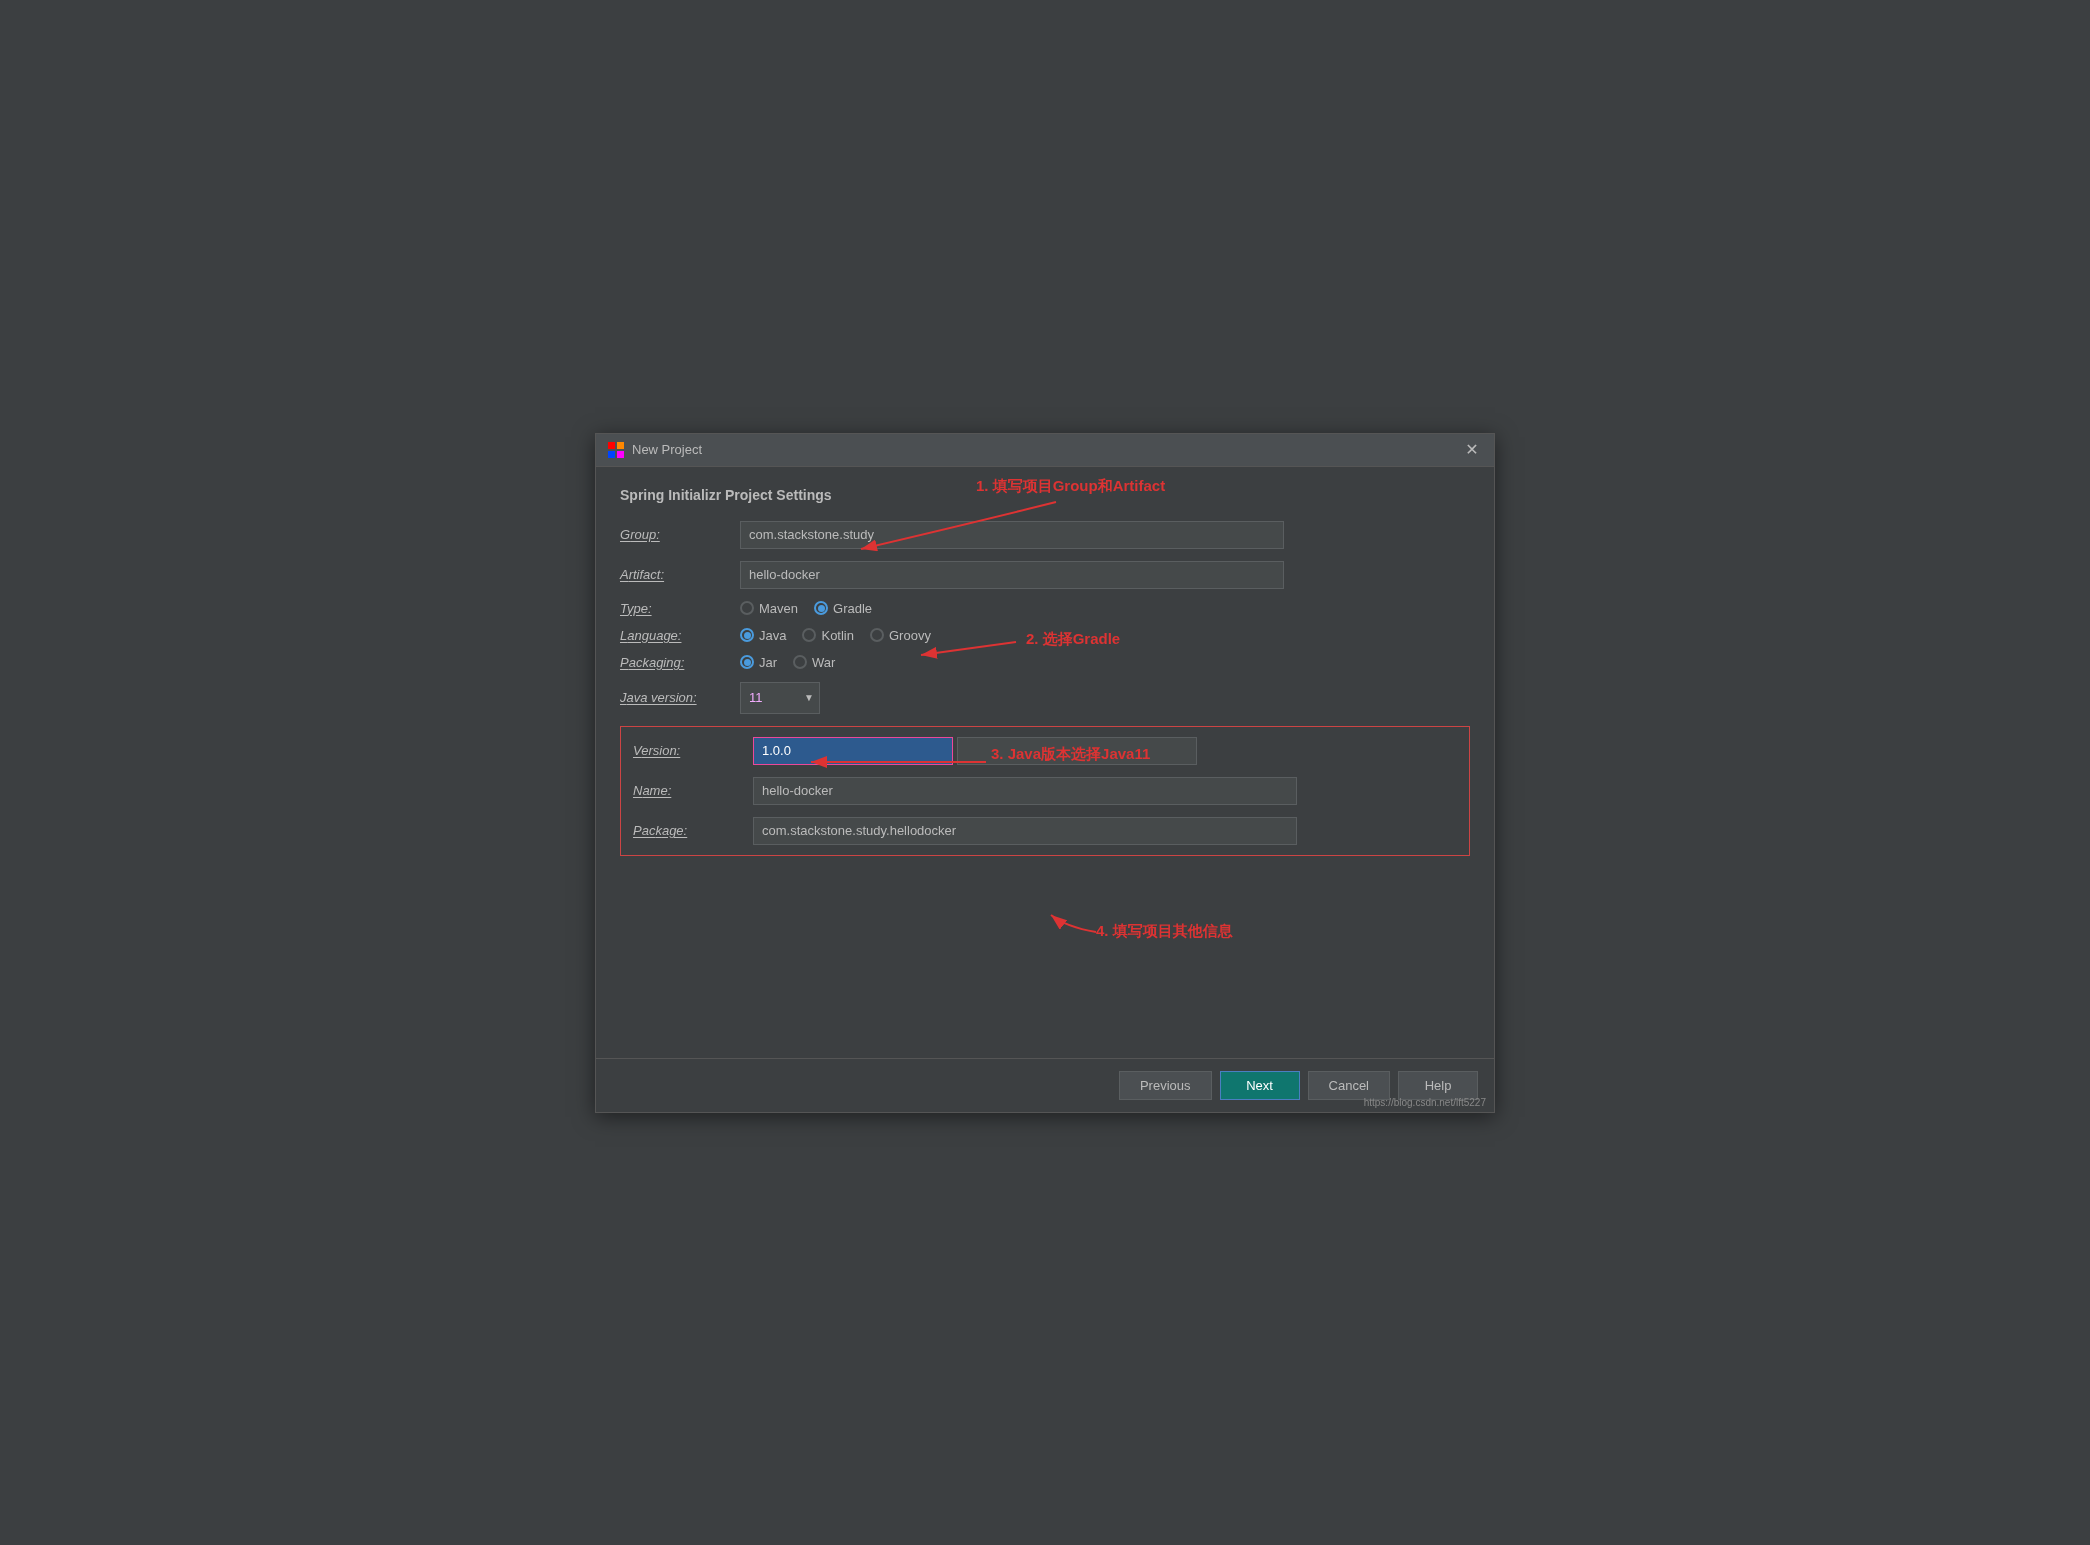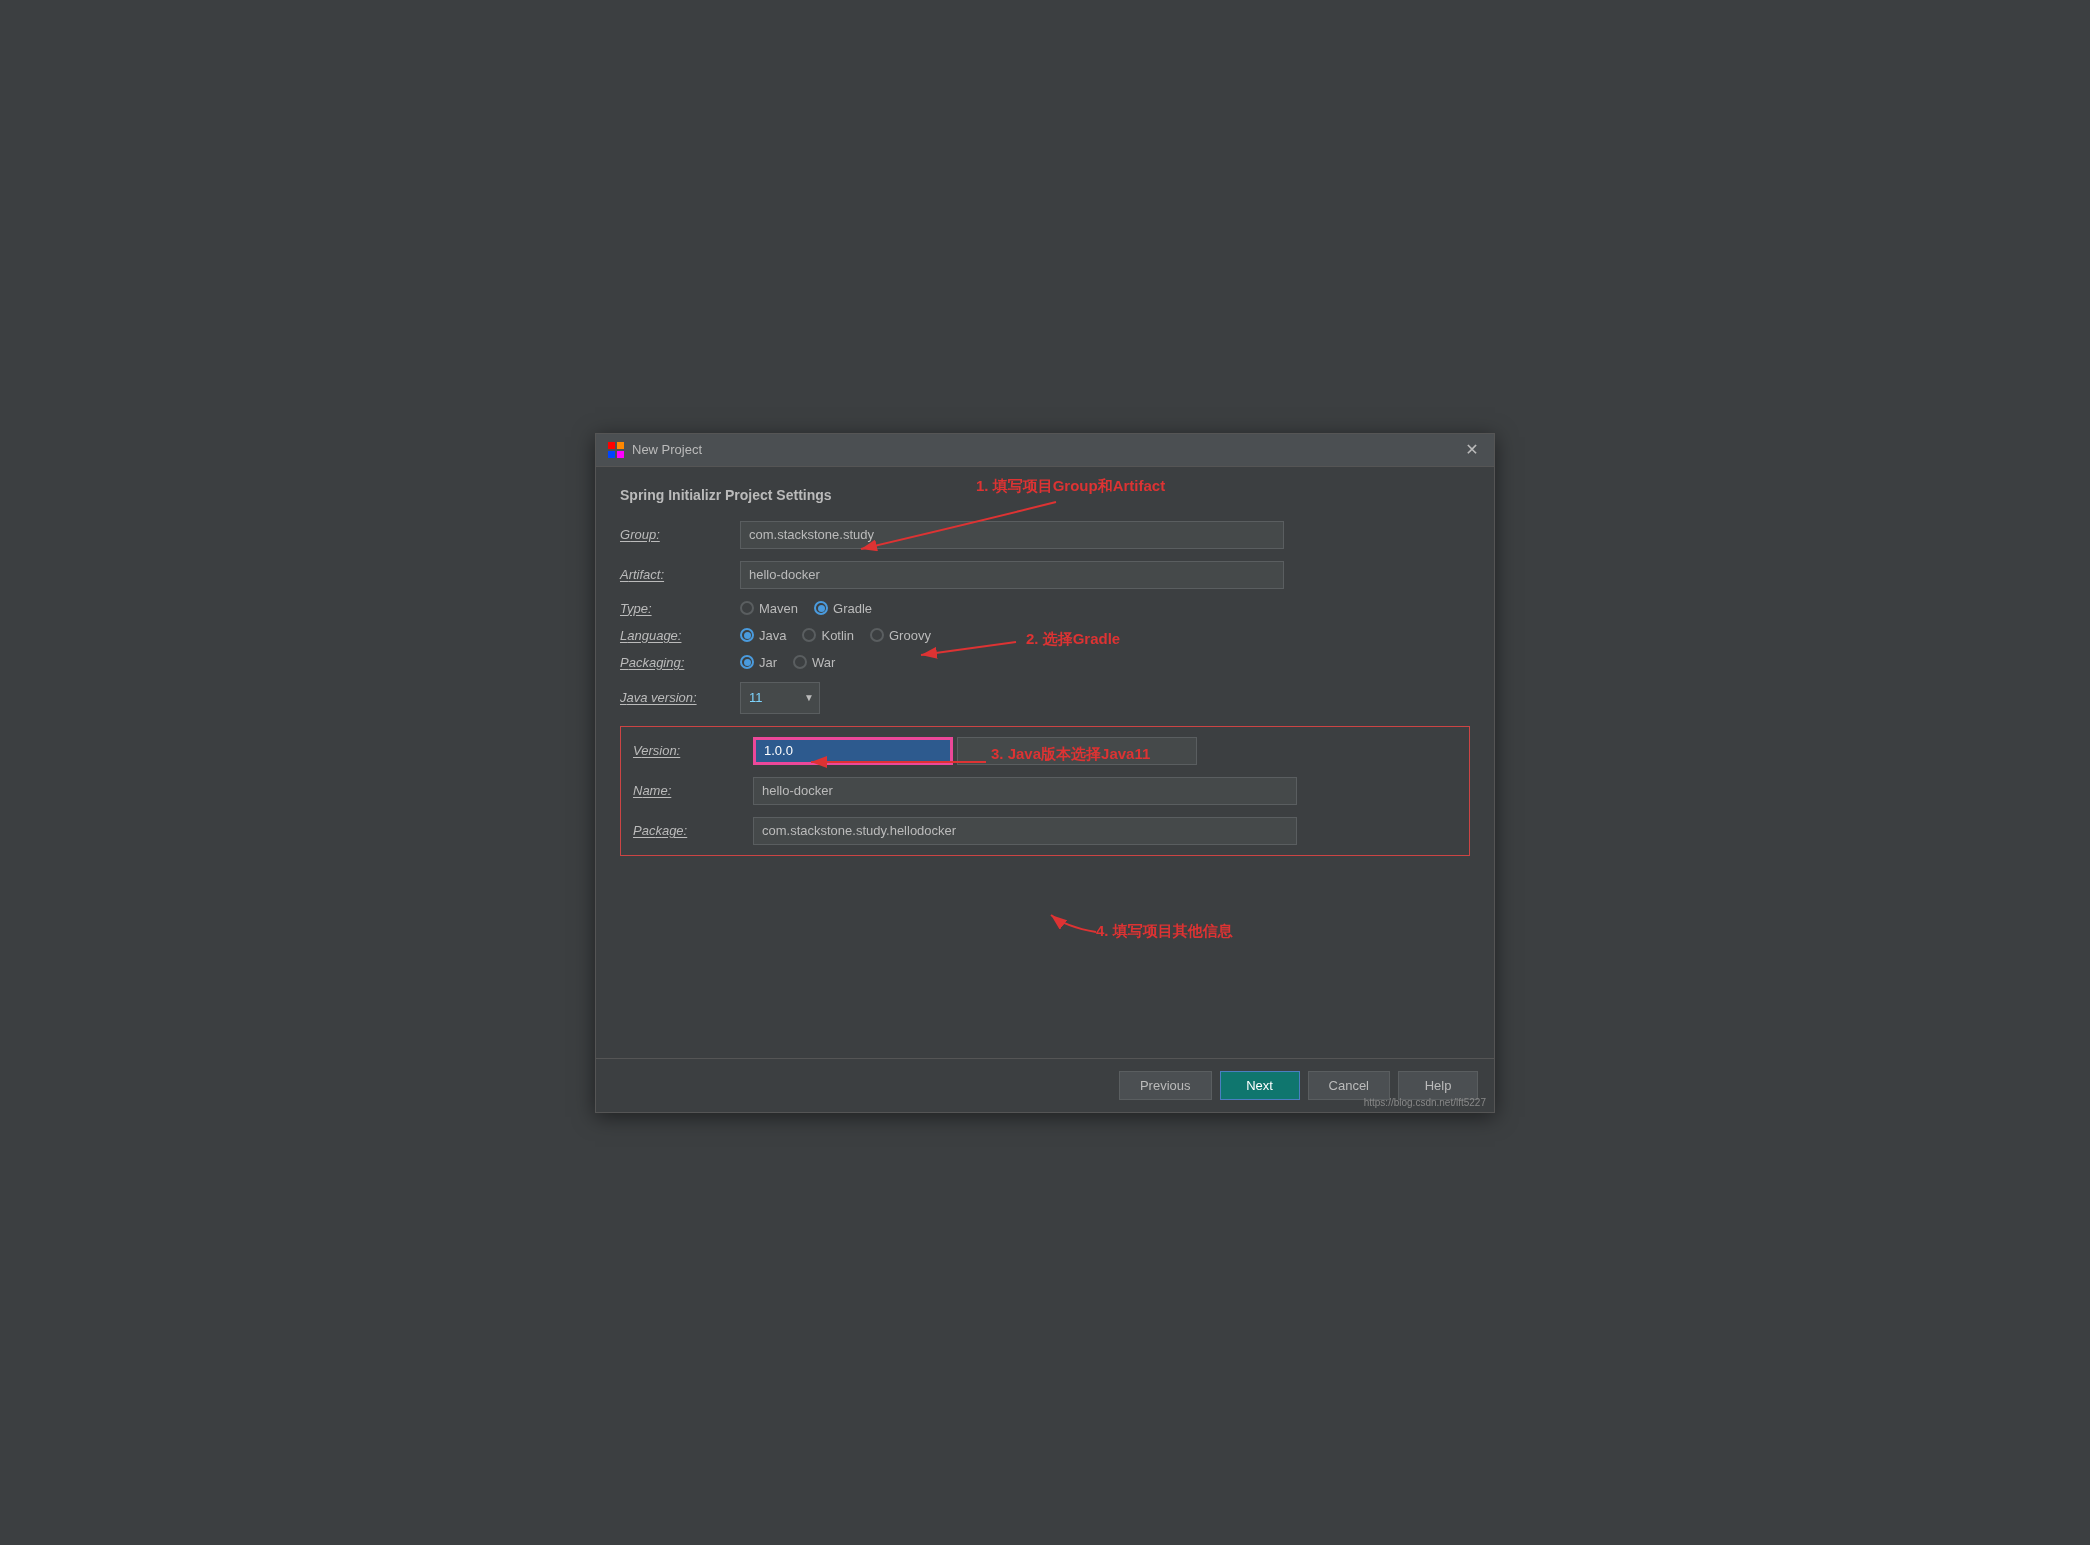--- a/index.html
+++ b/index.html
@@ -87,21 +87,21 @@
       padding: 4px 8px;
       font-size: 13px;
       height: 28px;
       outline: none;
     }
     .input-wide {
       width: 544px;
     }
     .input-selected {
       background: #2d5a8e;
-      border: 3px solid #ec4899;
+      border: 1px solid #ec4899;
       color: #ffffff;
     }
     .radio-group {
       display: flex;
       align-items: center;
       gap: 16px;
     }
     .radio-option {
       display: flex;
       align-items: center;
@@ -133,21 +133,21 @@
       font-size: 13px;
     }
     .select-wrapper {
       position: relative;
       display: inline-flex;
       align-items: center;
     }
     .form-select {
       background: #45494a;
       border: 1px solid #5a5e60;
-      color: #7dd3fc;
+      color: #f0abfc;
       padding: 3px 24px 3px 8px;
       font-size: 13px;
       height: 32px;
       appearance: none;
       cursor: pointer;
       outline: none;
       width: 80px;
     }
     .select-arrow {
       position: absolute;

